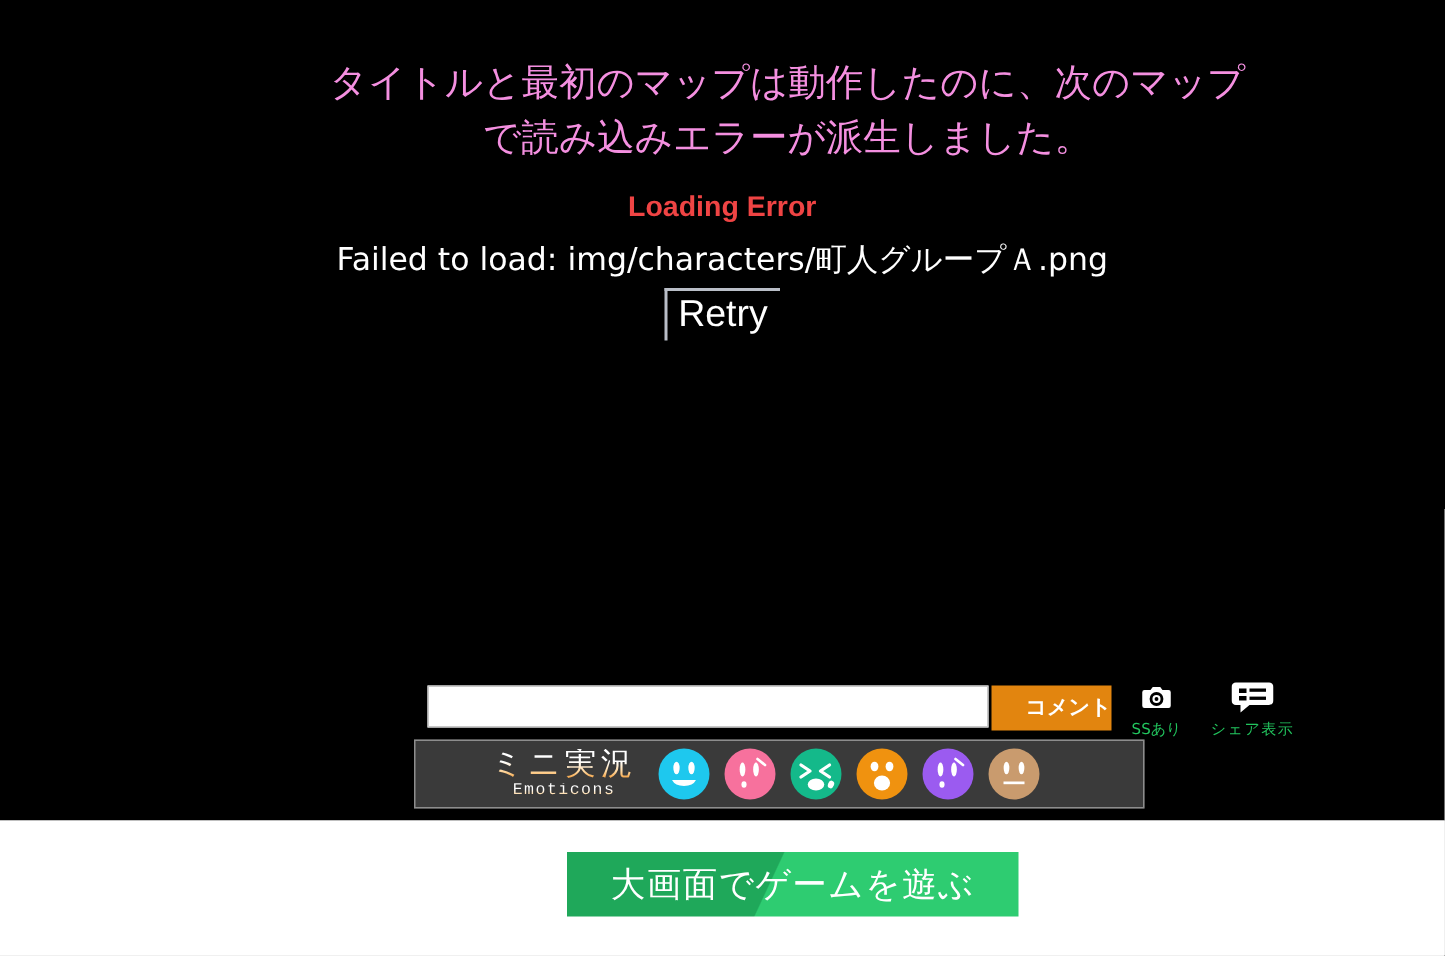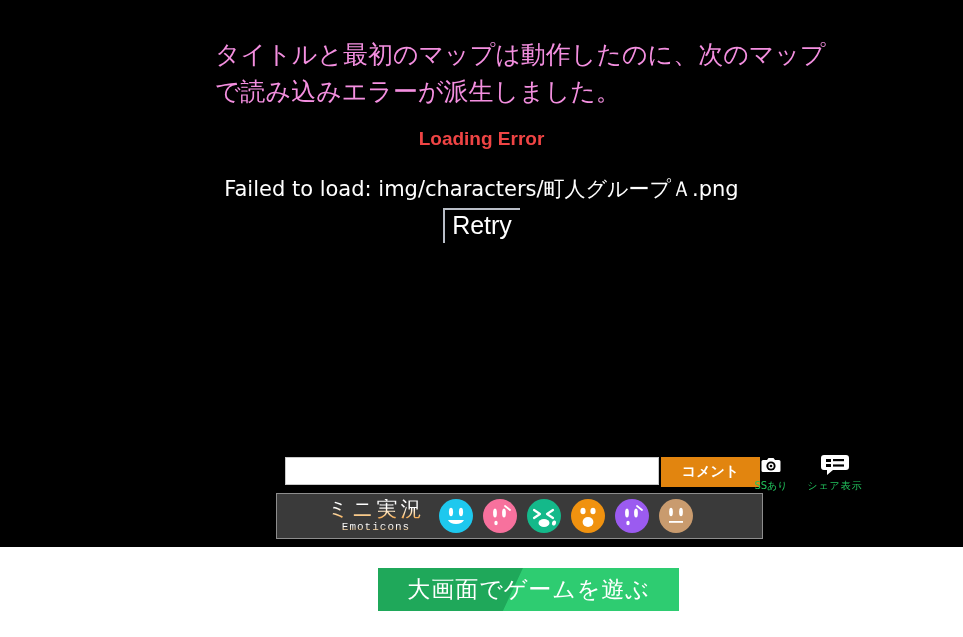--- a/index.html
+++ b/index.html
@@ -33,41 +33,42 @@
     position: absolute;
     left: 215px;
     top: 36px;
     width: 620px;
     color: #f48fe0;
     font-size: 25px;
     line-height: 37px;
     font-family: "DejaVu Sans", "Liberation Sans", sans-serif;
     letter-spacing: 0px;
     white-space: pre-wrap;
+    text-align: center;
   }
   .err-box {
     position: absolute;
     left: 0;
     top: 126px;
     width: 963px;
     text-align: center;
   }
   .err-title {
     color: #ef4444;
     font-size: 19px;
     font-weight: bold;
     font-family: "Liberation Sans", sans-serif;
     line-height: 26px;
   }
   .err-detail {
     color: #ffffff;
     font-size: 21px;
     font-family: "DejaVu Sans", "Liberation Sans", sans-serif;
     line-height: 34px;
-    margin-top: 20px;
+    margin-top: 4px;
   }
   .retry-wrap {
     margin-top: 2px;
     text-align: center;
   }
   .retry-btn {
     display: inline-block;
     color: #ffffff;
     background: transparent;
     font-size: 25px;
@@ -114,31 +115,32 @@
     box-sizing: border-box;
     font-size: 14px;
     padding: 0 6px;
     outline: none;
     font-family: "DejaVu Sans", sans-serif;
   }
   .comment-btn {
     position: absolute;
     left: 661px;
     top: 457px;
-    width: 99px;
+    width: 80px;
     height: 30px;
     background: #e2850f;
     color: #ffffff;
     border: none;
     font-size: 14px;
     font-weight: bold;
     font-family: "DejaVu Sans", sans-serif;
     cursor: pointer;
     letter-spacing: 0px;
     padding: 0;
+    text-align: right;
   }
   .icon-ctl {
     position: absolute;
     text-align: center;
     color: #22c55e;
     cursor: pointer;
     user-select: none;
   }
   .icon-ctl .glyph {
     height: 26px;

